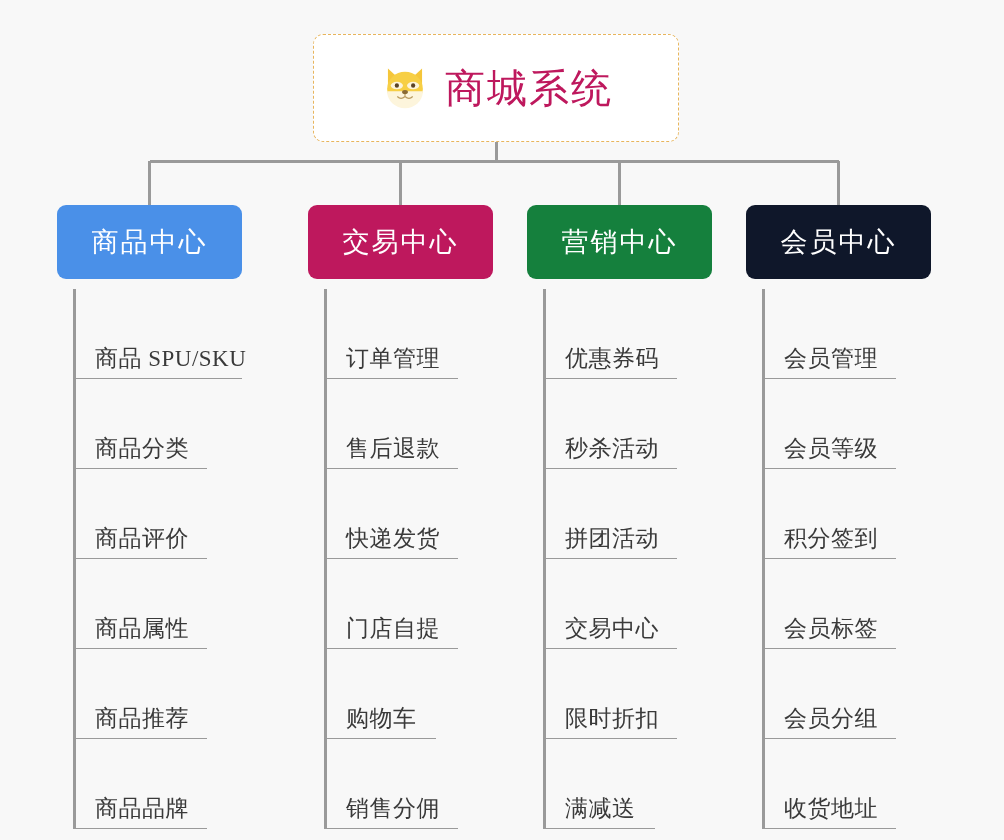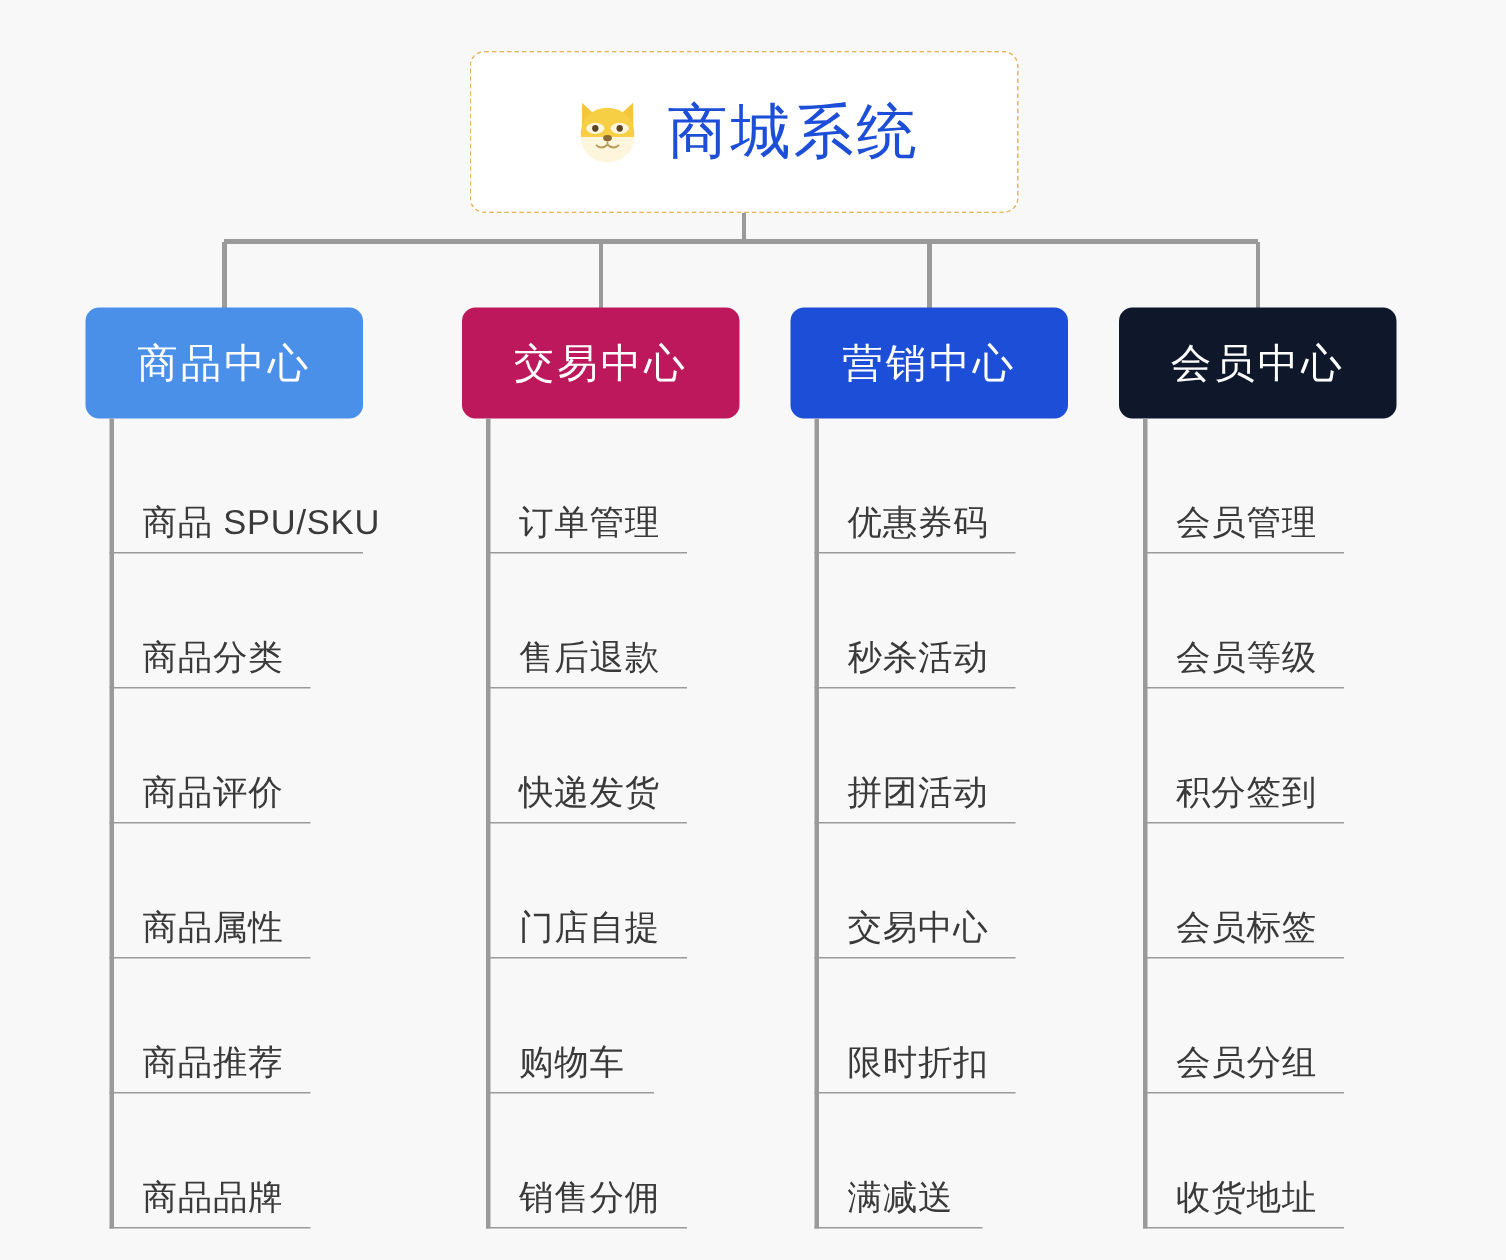--- a/index.html
+++ b/index.html
@@ -43,21 +43,21 @@
   .root-emoji {
     width: 52px;
     height: 52px;
     flex: 0 0 auto;
     display: block;
   }
 
   .root-title {
     font-size: 40px;
     line-height: 1;
-    color: #1d4ed8;
+    color: #be185d;
     letter-spacing: 2px;
     white-space: nowrap;
     font-weight: 400;
   }
 
   
   .connectors {
     position: absolute;
     left: 0; top: 0;
     width: 1004px;
@@ -78,21 +78,22 @@
     align-items: center;
     justify-content: center;
     color: #ffffff;
     font-size: 27px;
     letter-spacing: 2px;
     white-space: nowrap;
   }
 
   .cat-body {
     position: relative;
-    margin-top: 0;
+    margin-top: 10px;
+    font-family: Liberation Serif, serif;
   }
 
   
   .trunk {
     position: absolute;
     left: 16px;
     top: 0;
     width: 3px;
     background: #9a9a9a;
   }
@@ -208,21 +209,21 @@
           </div>
           <div class="leaf">
             <div class="leaf-inner"><span class="leaf-label">购物车</span></div>
           </div>
           <div class="leaf">
             <div class="leaf-inner"><span class="leaf-label">销售分佣</span></div>
           </div>
         </div>
       </div>
       <div class="category" style="left: 527px; width: 185px;">
-        <div class="cat-header" style="background: #1d4ed8;">
+        <div class="cat-header" style="background: #15803d;">
           <span>营销中心</span>
         </div>
         <div class="cat-body">
           <div class="trunk" style="height: 540px;"></div>
           <div class="leaf">
             <div class="leaf-inner"><span class="leaf-label">优惠券码</span></div>
           </div>
           <div class="leaf">
             <div class="leaf-inner"><span class="leaf-label">秒杀活动</span></div>
           </div>

